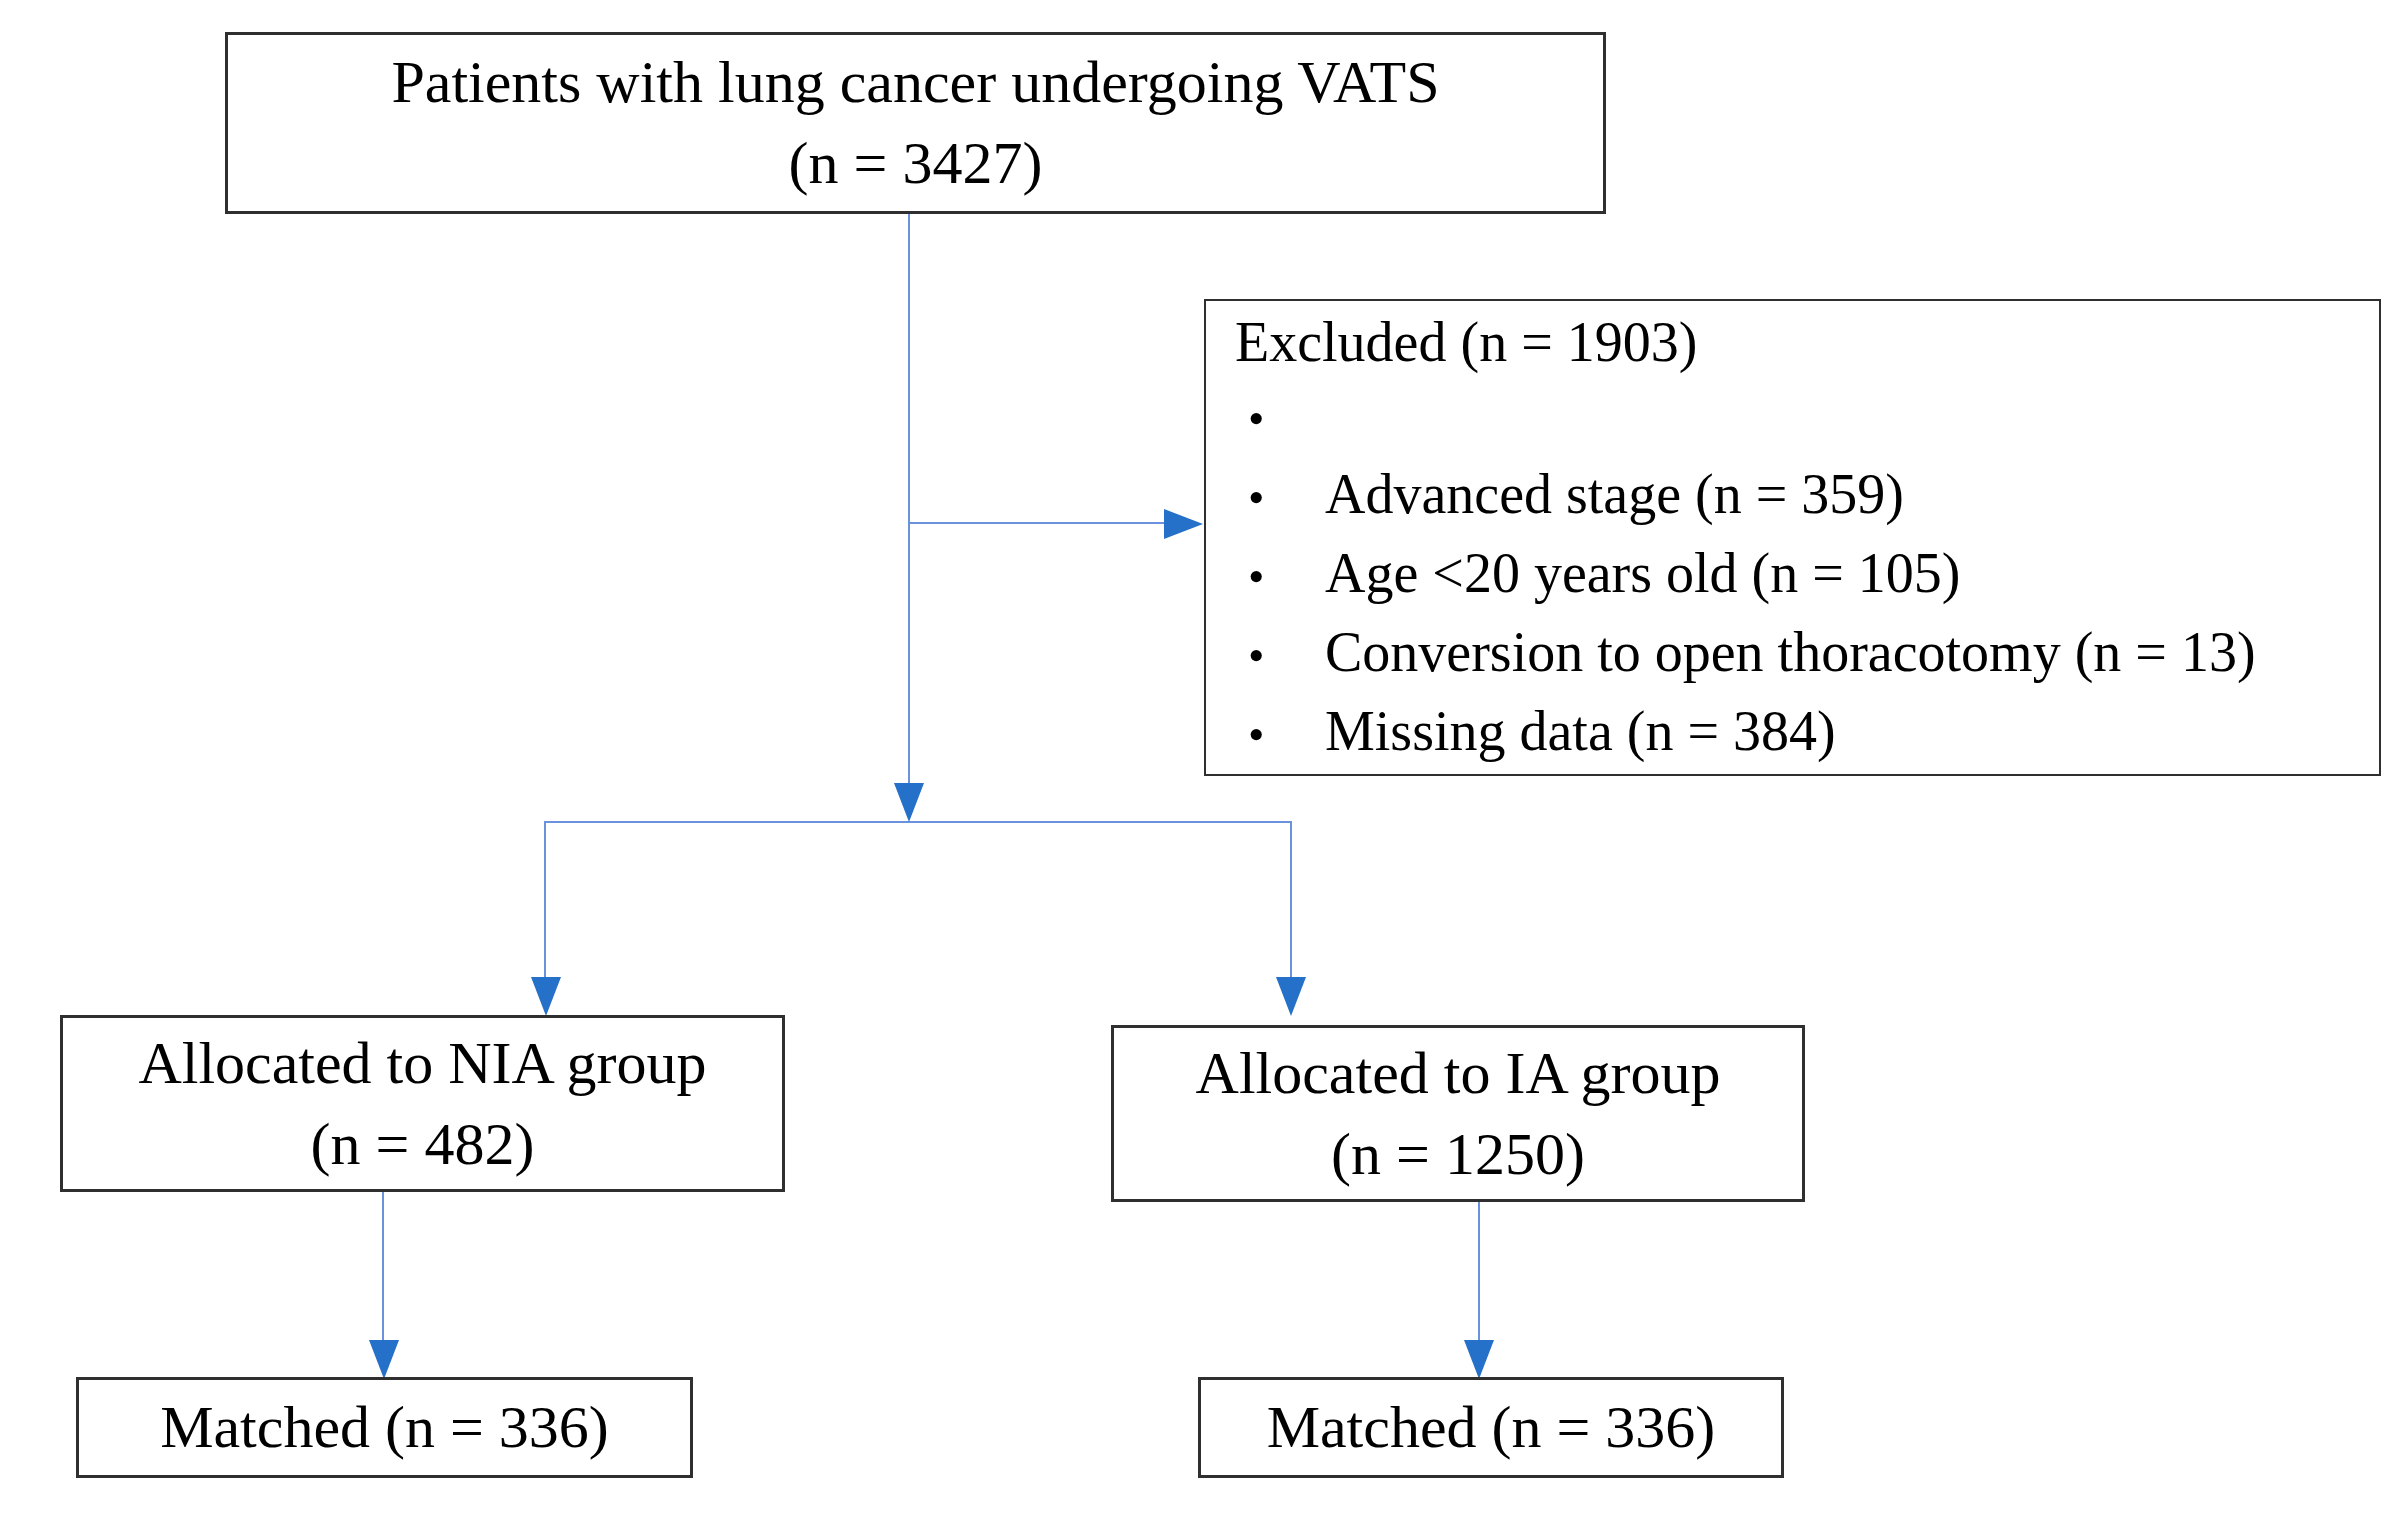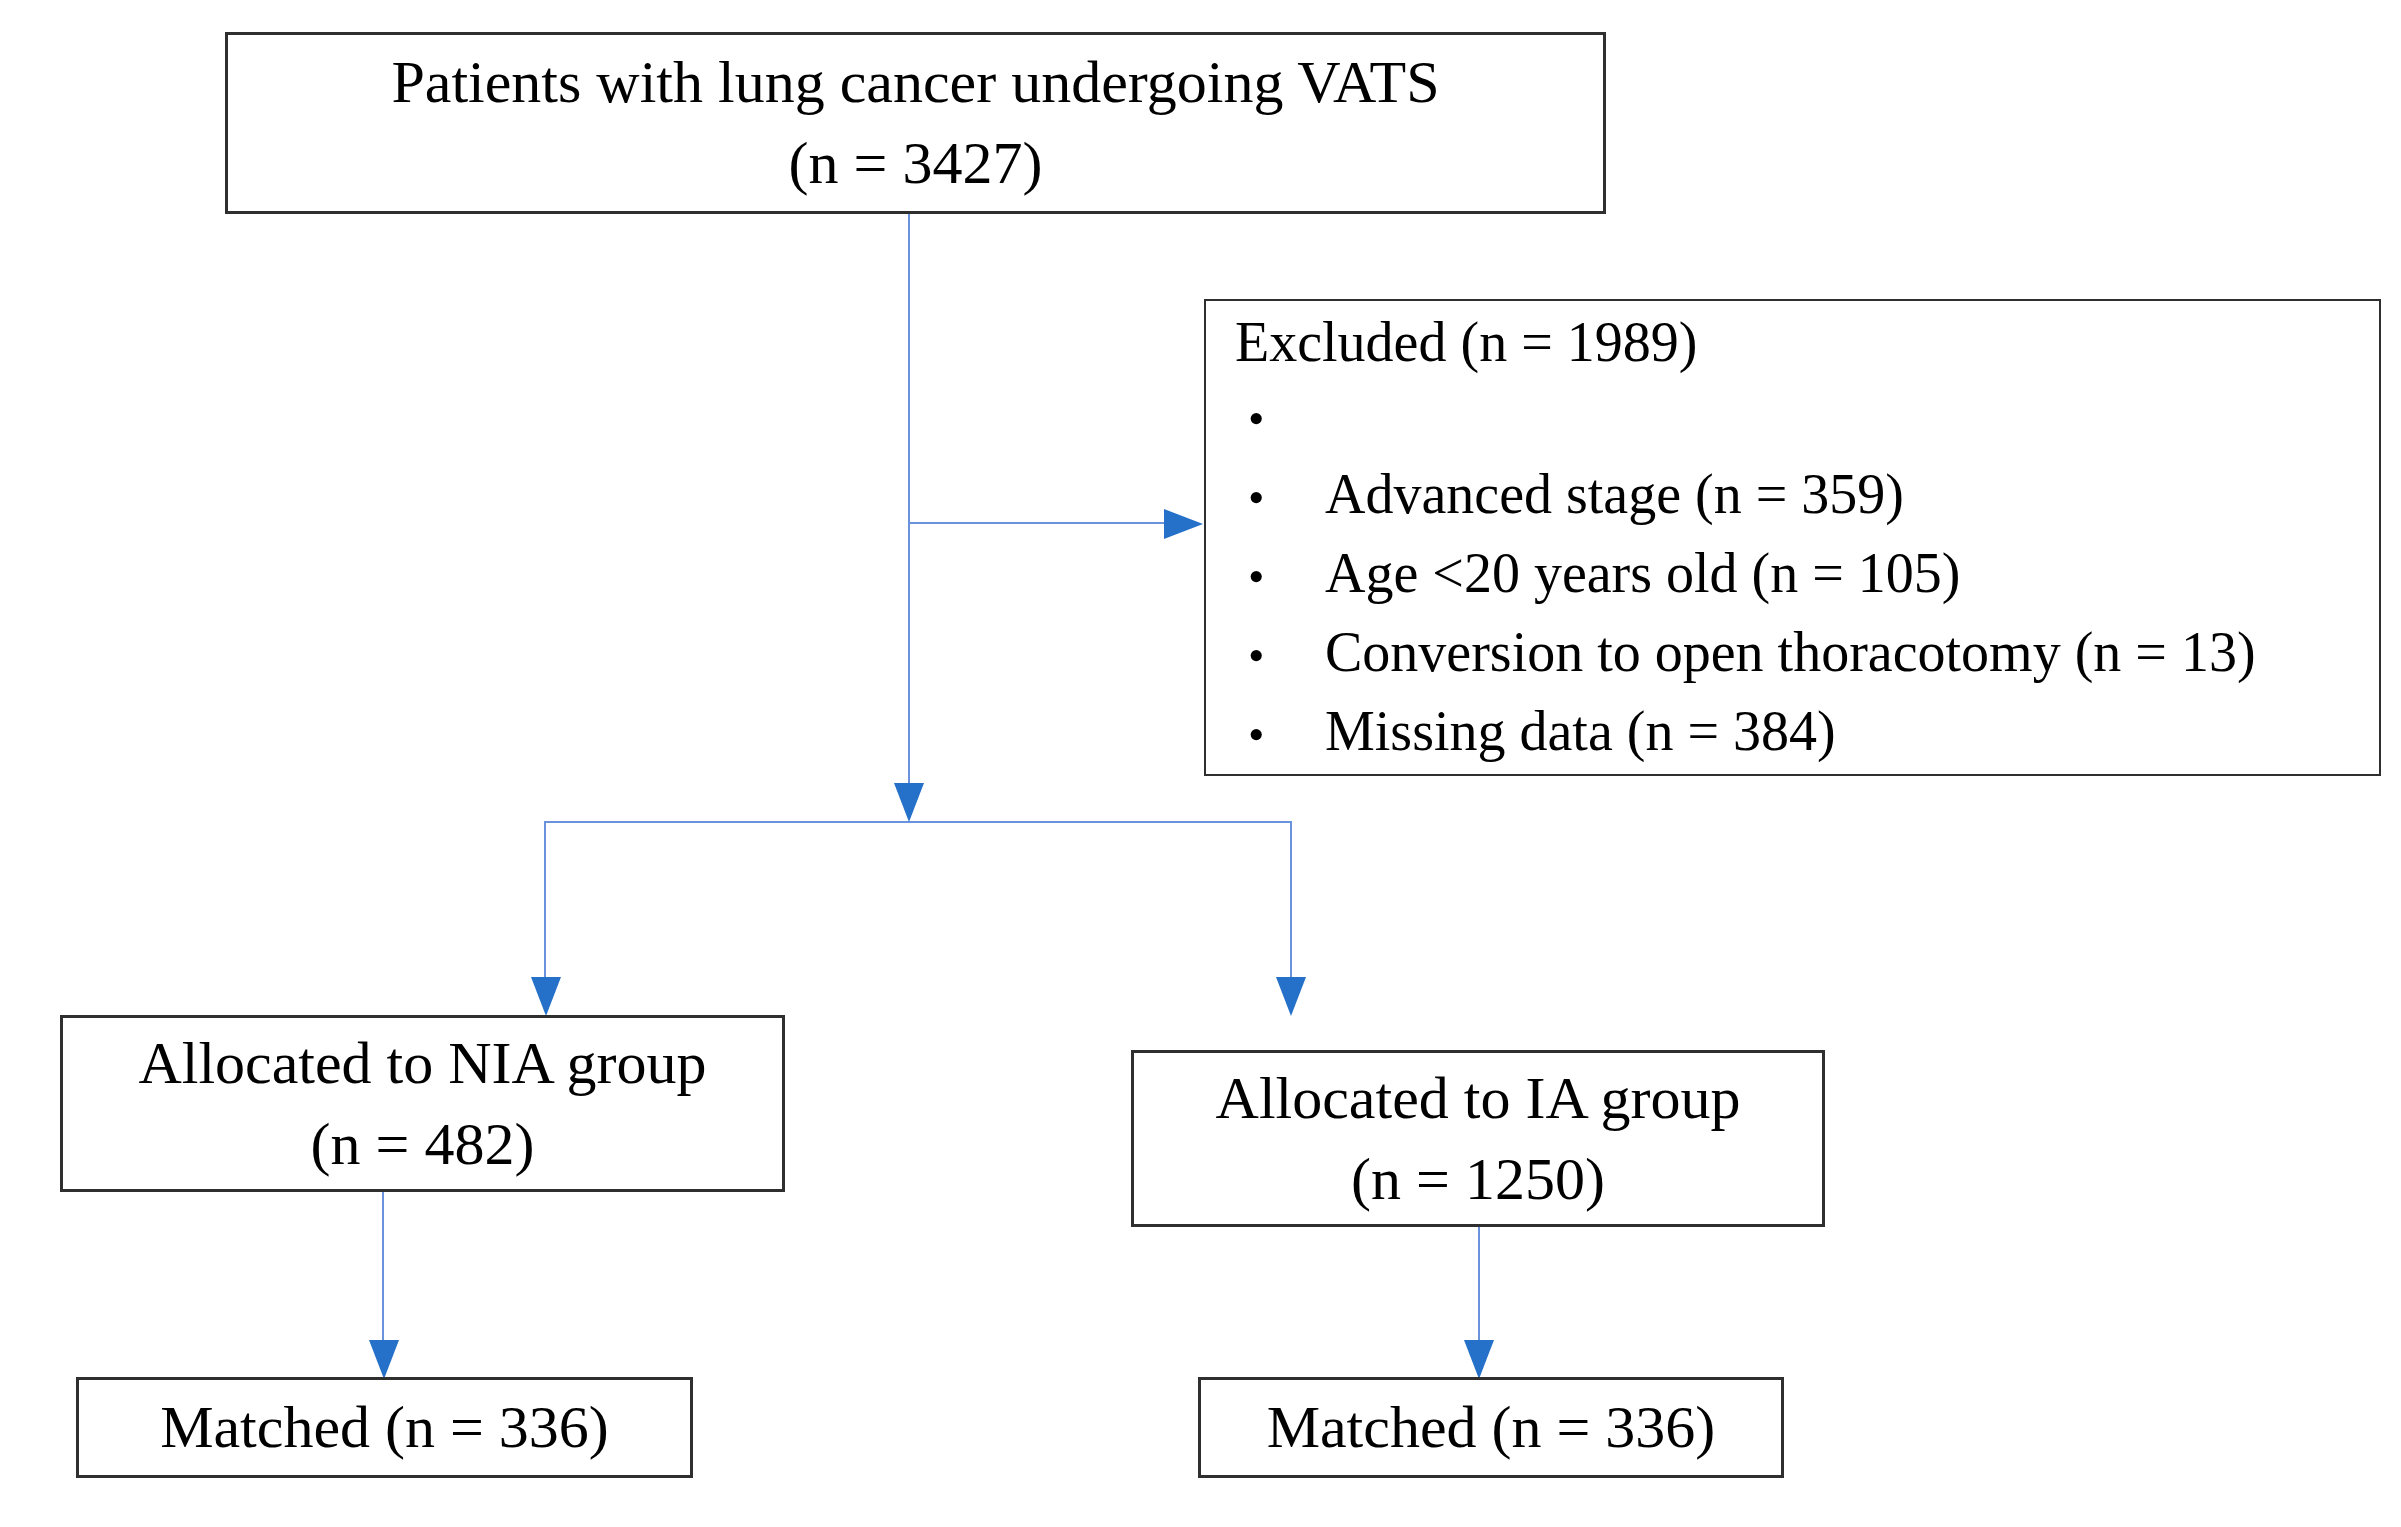--- a/index.html
+++ b/index.html
@@ -32,21 +32,21 @@
   }
   .arr-right{
     position:absolute;width:0;height:0;
     border-top:15.3px solid transparent;
     border-bottom:15.3px solid transparent;
     border-left:39px solid #2570c8;
   }
 
   #top-box{left:225px;top:32px;width:1381px;height:182px;font-size:60px;line-height:81px;}
   #alloc-nia{left:28px;top:1015px;width:725px;height:177px;font-size:60px;line-height:81px;margin-left:32px;}
-  #alloc-ia{left:1111px;top:1050px;width:694px;height:177px;font-size:60px;line-height:81px;margin-left:20px;}
+  #alloc-ia{left:1111px;top:1025px;width:694px;height:177px;font-size:60px;line-height:81px;}
   #matched-nia{left:76px;top:1377px;width:617px;height:101px;font-size:60px;}
   #matched-ia{left:1198px;top:1377px;width:586px;height:101px;font-size:60px;}
 
   #excluded-box{
     left:1204px;top:299px;width:1177px;height:477px;
     border-width:2.4px;
     align-items:stretch;
     justify-content:center;
     text-align:left;
     font-size:56px;
@@ -91,21 +91,21 @@
   <div class="arr-down" id="arr-right"></div>
   <div class="arr-down" id="arr-mleft"></div>
   <div class="arr-down" id="arr-mright"></div>
 
   <div class="box" id="top-box">
     <div>Patients with lung cancer undergoing VATS</div>
     <div>(n = 3427)</div>
   </div>
 
   <div class="box" id="excluded-box">
-    <div class="ex-title">Excluded (n = 1989)</div>
+    <div class="ex-title">Excluded (n = 1903)</div>
     <div class="ex-item">
       <span class="ex-bullet">•</span>
     </div>
     <div class="ex-item">
       <span class="ex-bullet">•</span>
       <span>Advanced stage (n = 359)</span>
     </div>
     <div class="ex-item">
       <span class="ex-bullet">•</span>
       <span>Age &lt;20 years old (n = 105)</span>

